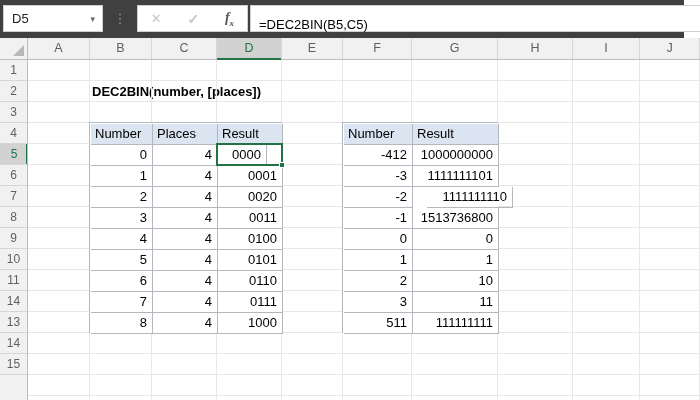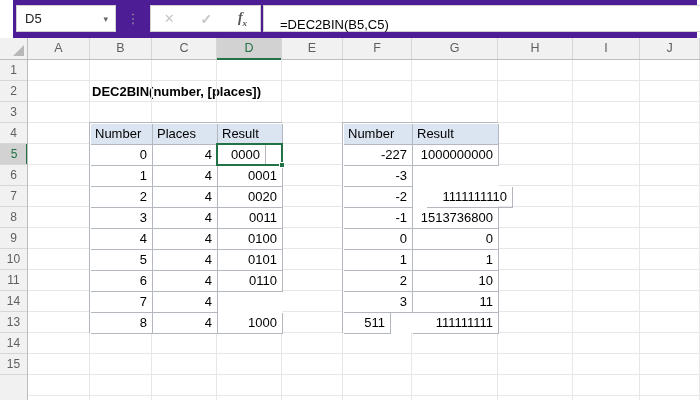--- a/index.html
+++ b/index.html
@@ -2,37 +2,37 @@
 <html><head>
 <meta charset="utf-8">
 <style>
   * { margin:0; padding:0; box-sizing:border-box; }
   html,body { width:700px; height:400px; overflow:hidden; }
   body { font-family:"Liberation Sans", sans-serif; background:#fff; position:relative; }
 
   .screen { position:absolute; left:0; top:0; width:700px; height:400px; background:#fff; }
 
   
-  .topbar { position:absolute; left:13px; top:0; width:684px; height:38px; background:#4c1d95; }
+  .topbar { position:absolute; left:0; top:0; width:684px; height:38px; background:#404040; }
   .namebox { position:absolute; left:3px; top:5px; width:100px; height:27px; background:#fff;
              border:1px solid #d0d0d0; display:flex; align-items:center; font-size:13px; color:#222; }
   .namebox .nb-text { padding-left:8px; flex:1; }
   .nb-arrow { color:#666; font-size:9px; padding-right:7px; }
   .dots { position:absolute; left:113px; top:5px; width:14px; height:27px; color:#9a9a9a;
           font-size:13px; display:flex; align-items:center; justify-content:center; letter-spacing:0; }
   .fxgroup { position:absolute; left:137px; top:5px; width:111px; height:27px; background:#fff;
              border:1px solid #d0d0d0; display:flex; align-items:center; justify-content:space-around; }
   .icon-x { color:#c6c6c6; font-size:13px; }
   .icon-check { color:#c6c6c6; font-size:14px; font-weight:bold; }
   .icon-fx { color:#555; font-size:14px; font-family:"Liberation Serif", serif; font-style:italic; font-weight:bold; }
   .icon-fx sub { font-size:9px; }
   .formulafield { position:absolute; left:250px; top:5px; width:450px; height:27px; background:#fff;
                   border:1px solid #d0d0d0; border-right:none; display:flex; align-items:center;
                   font-size:13px; color:#000; }
-  .formulafield span { padding-left:16px;margin-top:12px; }
+  .formulafield span { padding-left:8px;margin-top:12px; }
 
   
   .corner { position:absolute; left:0; top:38px; width:28px; height:22px; background:#f1f1f1;
             border-right:1px solid #bdbdbd; border-bottom:1px solid #bdbdbd; }
   .corner .tri { position:absolute; right:3px; bottom:3px; width:0; height:0;
                  border-bottom:11px solid #b8b8b8; border-left:11px solid transparent; }
   #colheaders { position:absolute; left:28px; top:38px; width:672px; height:22px; background:#f1f1f1;
                 border-bottom:1px solid #bdbdbd; }
   .ch { position:absolute; top:0; height:21px; border-right:1px solid #d6d6d6; color:#5f5f5f;
         font-size:12.5px; text-align:center; line-height:21px; }
@@ -141,64 +141,66 @@
       <div class="hline" style="top: 272px;"></div>
       <div class="hline" style="top: 293px;"></div>
       <div class="hline" style="top: 314px;"></div>
       <div class="hline" style="top: 335px;"></div>
       <div class="xtable" style="left: 61px; top: 62px; width: 193px; height: 211px;">
         <div class="tcell thead" style="left: 1px; top: 1px; width: 62px;">Number</div>
         <div class="tcell thead" style="left: 63px; top: 1px; width: 65px;">Places</div>
         <div class="tcell thead" style="left: 128px; top: 1px; width: 65px;">Result</div>
         <div class="tcell tnum" style="left: 1px; top: 22px; width: 62px;">0</div>
         <div class="tcell tnum" style="left: 63px; top: 22px; width: 65px;">4</div>
-        <div class="tcell tnum" style="left: 128px; top: 22px; width: 48px;">0000</div>
+        <div class="tcell tnum" style="left: 112px; top: 22px; width: 65px;">0000</div>
         <div class="tcell tnum" style="left: 1px; top: 43px; width: 62px;">1</div>
         <div class="tcell tnum" style="left: 63px; top: 43px; width: 65px;">4</div>
         <div class="tcell tnum" style="left: 128px; top: 43px; width: 65px;">0001</div>
         <div class="tcell tnum" style="left: 1px; top: 64px; width: 62px;">2</div>
         <div class="tcell tnum" style="left: 63px; top: 64px; width: 65px;">4</div>
         <div class="tcell tnum" style="left: 128px; top: 64px; width: 65px;">0020</div>
         <div class="tcell tnum" style="left: 1px; top: 85px; width: 62px;">3</div>
         <div class="tcell tnum" style="left: 63px; top: 85px; width: 65px;">4</div>
         <div class="tcell tnum" style="left: 128px; top: 85px; width: 65px;">0011</div>
         <div class="tcell tnum" style="left: 1px; top: 106px; width: 62px;">4</div>
         <div class="tcell tnum" style="left: 63px; top: 106px; width: 65px;">4</div>
         <div class="tcell tnum" style="left: 128px; top: 106px; width: 65px;">0100</div>
         <div class="tcell tnum" style="left: 1px; top: 127px; width: 62px;">5</div>
         <div class="tcell tnum" style="left: 63px; top: 127px; width: 65px;">4</div>
         <div class="tcell tnum" style="left: 128px; top: 127px; width: 65px;">0101</div>
         <div class="tcell tnum" style="left: 1px; top: 148px; width: 62px;">6</div>
         <div class="tcell tnum" style="left: 63px; top: 148px; width: 65px;">4</div>
         <div class="tcell tnum" style="left: 128px; top: 148px; width: 65px;">0110</div>
         <div class="tcell tnum" style="left: 1px; top: 169px; width: 62px;">7</div>
         <div class="tcell tnum" style="left: 63px; top: 169px; width: 65px;">4</div>
+        <div class="tcell tnum" style="left: 128px; top: 169px; width: 65px;">0111</div>
         <div class="tcell tnum" style="left: 1px; top: 190px; width: 62px;">8</div>
         <div class="tcell tnum" style="left: 63px; top: 190px; width: 65px;">4</div>
         <div class="tcell tnum" style="left: 128px; top: 190px; width: 65px;">1000</div>
       </div>
       <div class="xtable" style="left: 314px; top: 62px; width: 156px; height: 211px;">
         <div class="tcell thead" style="left: 1px; top: 1px; width: 69px;">Number</div>
         <div class="tcell thead" style="left: 70px; top: 1px; width: 86px;">Result</div>
-        <div class="tcell tnum" style="left: 1px; top: 22px; width: 69px;">-227</div>
+        <div class="tcell tnum" style="left: 1px; top: 22px; width: 69px;">-412</div>
         <div class="tcell tnum" style="left: 70px; top: 22px; width: 86px;">1000000000</div>
         <div class="tcell tnum" style="left: 1px; top: 43px; width: 69px;">-3</div>
+        <div class="tcell tnum" style="left: 70px; top: 43px; width: 86px;">1111111101</div>
         <div class="tcell tnum" style="left: 1px; top: 64px; width: 69px;">-2</div>
         <div class="tcell tnum" style="left: 84px; top: 64px; width: 86px;">1111111110</div>
         <div class="tcell tnum" style="left: 1px; top: 85px; width: 69px;">-1</div>
         <div class="tcell tnum" style="left: 70px; top: 85px; width: 86px;">1513736800</div>
         <div class="tcell tnum" style="left: 1px; top: 106px; width: 69px;">0</div>
         <div class="tcell tnum" style="left: 70px; top: 106px; width: 86px;">0</div>
         <div class="tcell tnum" style="left: 1px; top: 127px; width: 69px;">1</div>
         <div class="tcell tnum" style="left: 70px; top: 127px; width: 86px;">1</div>
         <div class="tcell tnum" style="left: 1px; top: 148px; width: 69px;">2</div>
         <div class="tcell tnum" style="left: 70px; top: 148px; width: 86px;">10</div>
         <div class="tcell tnum" style="left: 1px; top: 169px; width: 69px;">3</div>
         <div class="tcell tnum" style="left: 70px; top: 169px; width: 86px;">11</div>
-        <div class="tcell tnum" style="left: 1px; top: 190px; width: 47px; padding-left: 12px;">511</div>
+        <div class="tcell tnum" style="left: 1px; top: 190px; width: 69px; padding-left: 12px;">511</div>
         <div class="tcell tnum" style="left: 70px; top: 190px; width: 86px;">111111111</div>
       </div>
       <div class="sel-cell" style="left: 188px; top: 83px; width: 67px; height: 23px;">
         <div class="sel-handle"></div>
       </div>
     </div>
 
 </div>
 
 </body></html>

